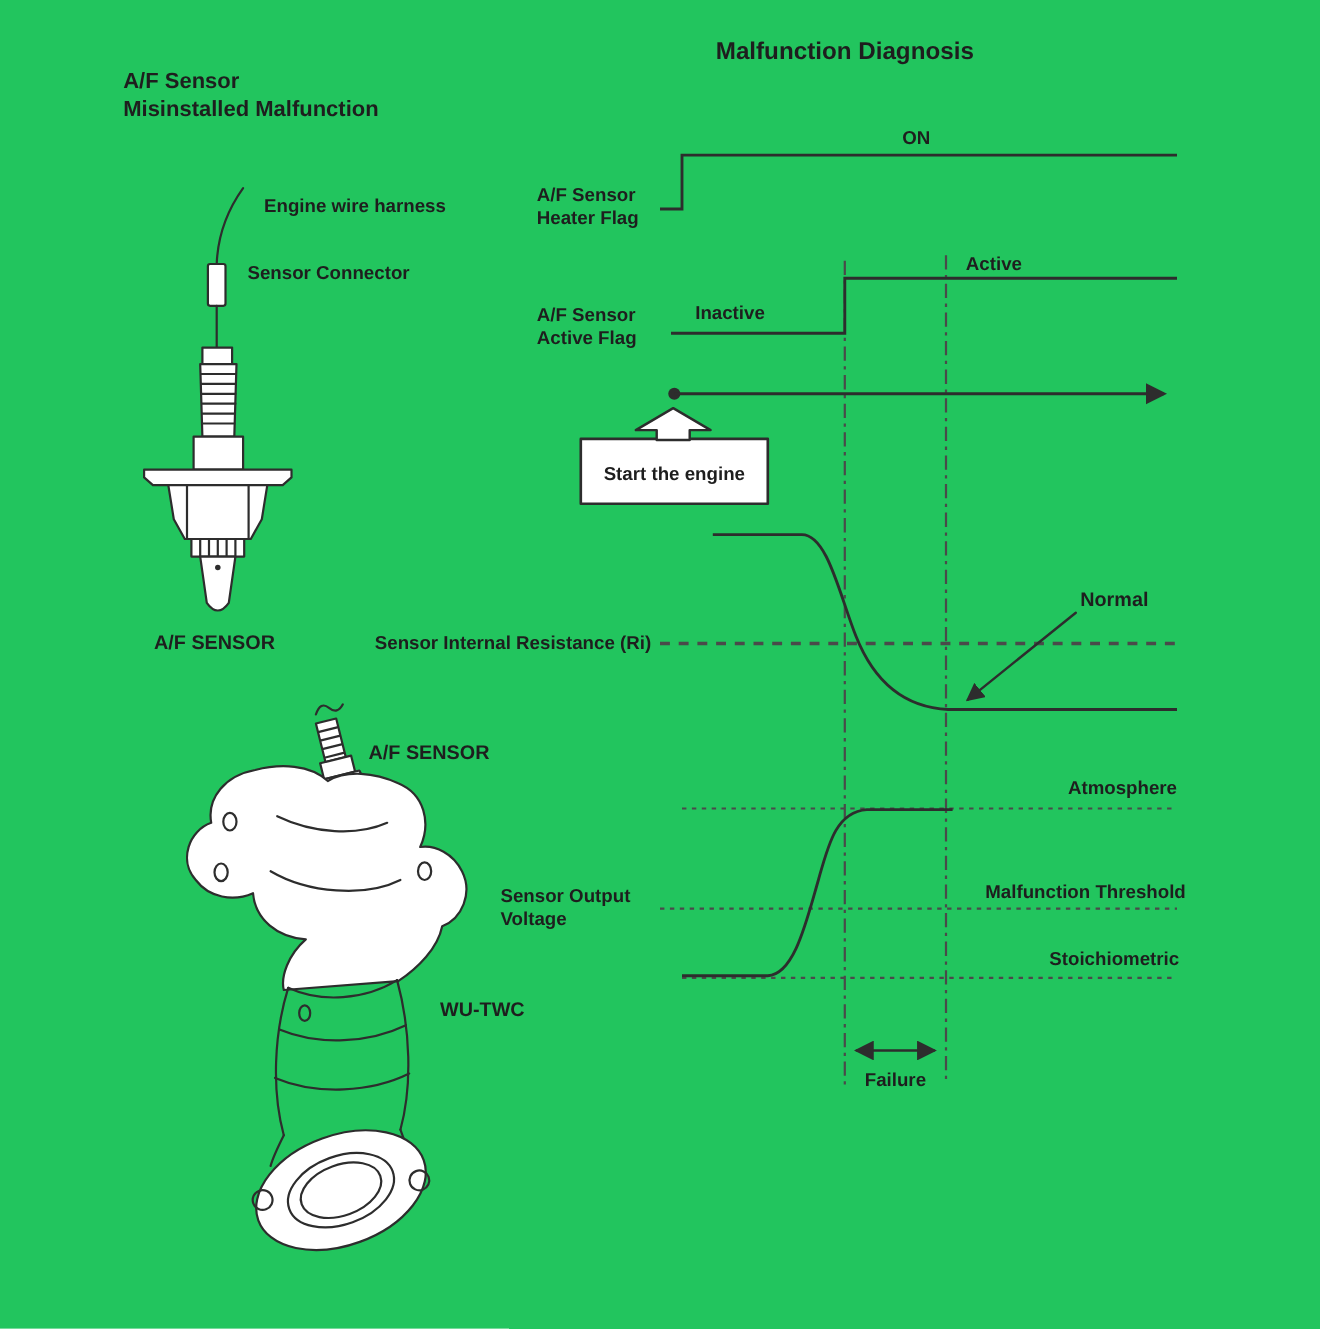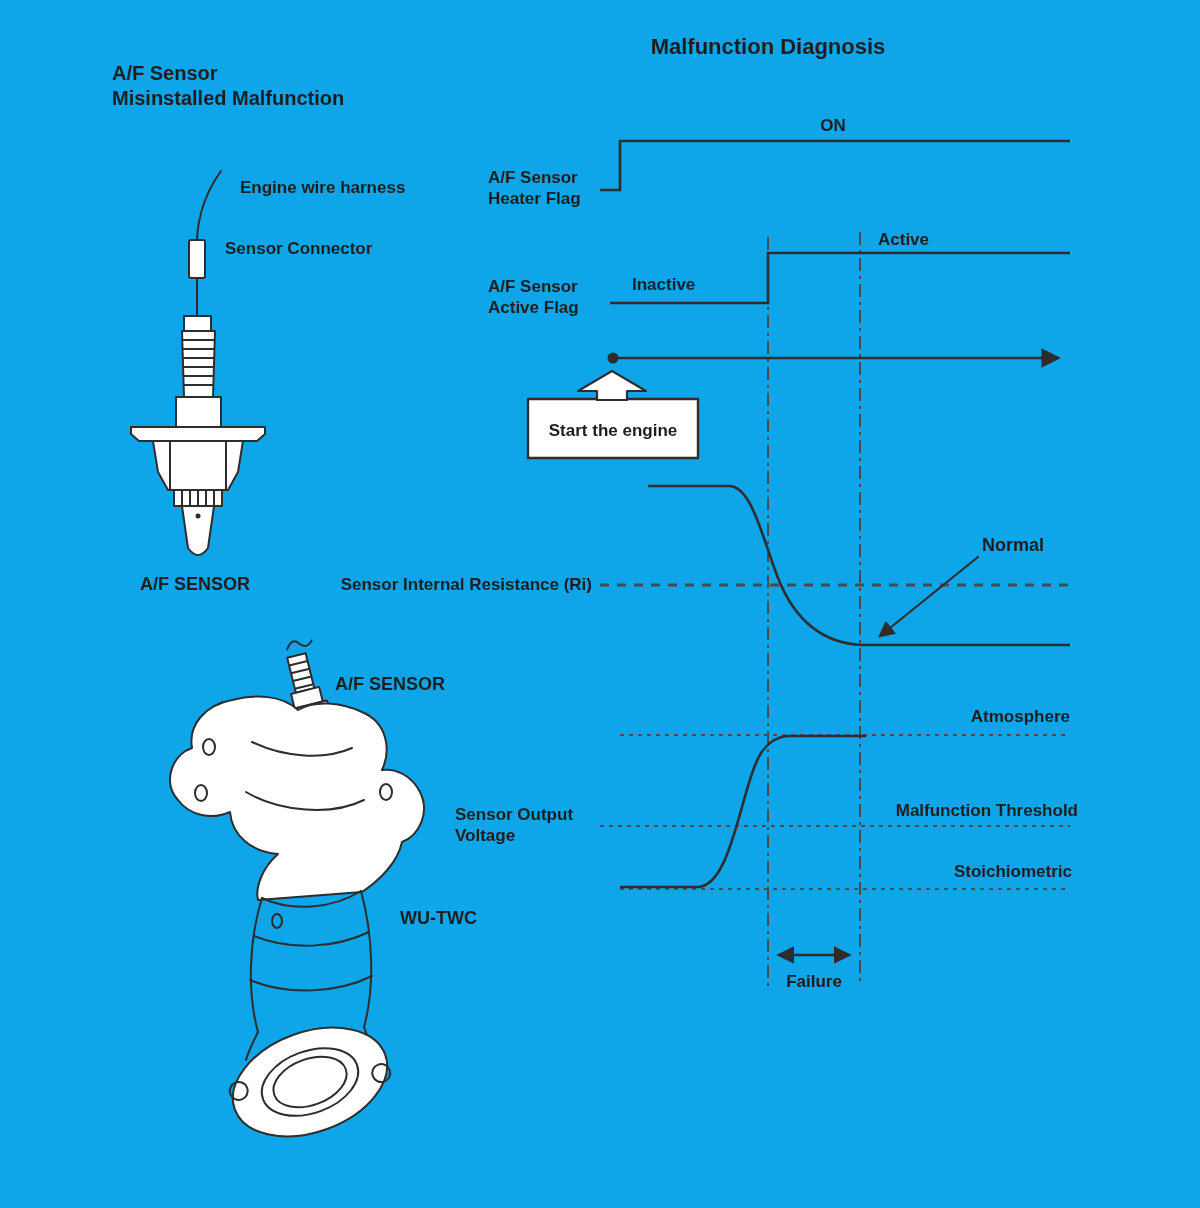--- a/index.html
+++ b/index.html
@@ -1,16 +1,16 @@
 <!DOCTYPE html>
 <html><head>
 <meta charset="utf-8">
 <style>
   html,body{margin:0;padding:0;background:#ffffff;}
-  .canvas{position:relative;width:1200px;height:1208px;background:#0ea5e9;overflow:hidden;
+  .canvas{position:relative;width:1200px;height:1208px;background:#22c55e;overflow:hidden;
           font-family:"Liberation Sans",sans-serif;}
   svg{display:block;}
   text{font-family:"Liberation Sans",sans-serif;font-weight:700;fill:#1e1e1e;}
   .t22{font-size:22px;}
   .t20{font-size:20px;}
   .t18{font-size:18px;}
   .t17{font-size:17px;}
   .sig{stroke:#2d2d2d;stroke-width:2.6;fill:none;stroke-linecap:butt;stroke-linejoin:miter;}
   .draw{stroke:#2d2d2d;stroke-width:2;fill:none;stroke-linejoin:round;stroke-linecap:round;}
   .drawf{stroke:#2d2d2d;stroke-width:2;fill:#ffffff;stroke-linejoin:round;}

